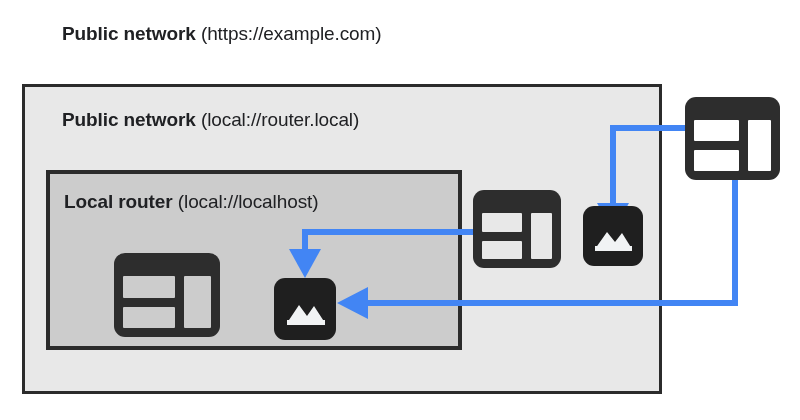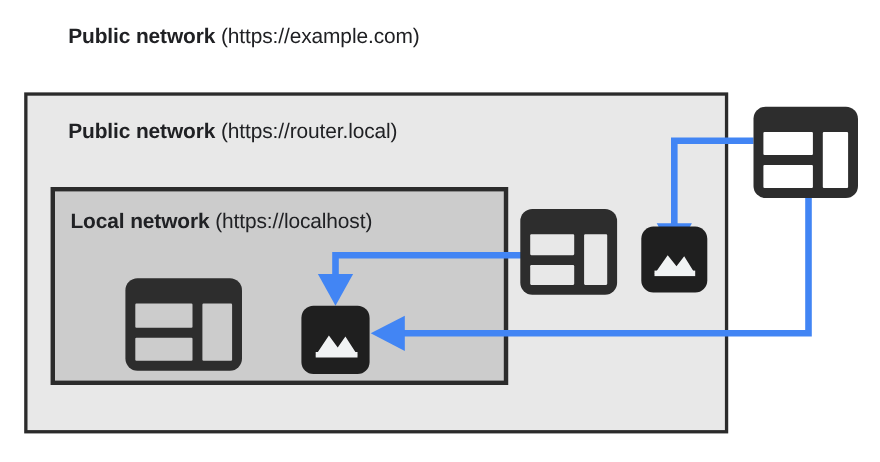--- a/index.html
+++ b/index.html
@@ -106,25 +106,25 @@
 
   <div class="zone" id="public-zone"></div>
 
   <div class="zone" id="private-zone"></div>
 
   <div class="label" id="public-label">
     <span class="strong">Public network</span><span class="plain"> (https://example.com)</span>
   </div>
 
   <div class="label" id="private-label">
-    <span class="strong">Public network</span><span class="plain"> (https://router.local)</span>
+    <span class="strong">Public network</span><span class="plain"> (local://router.local)</span>
   </div>
 
   <div class="label" id="local-label">
-    <span class="strong">Local network</span><span class="plain"> (https://localhost)</span>
+    <span class="strong">Local router</span><span class="plain"> (local://localhost)</span>
   </div>
 
   <svg id="connectors" viewBox="0 0 800 420">
 
     <g>
       <path d="M 685 128 L 613 128 L 613 206" fill="none" stroke="#4285f4" stroke-width="6" stroke-linecap="butt" stroke-linejoin="miter"></path>
       <polygon points="613,232 597,203 629,203" fill="#4285f4"></polygon>
     </g>
 
     <g>

